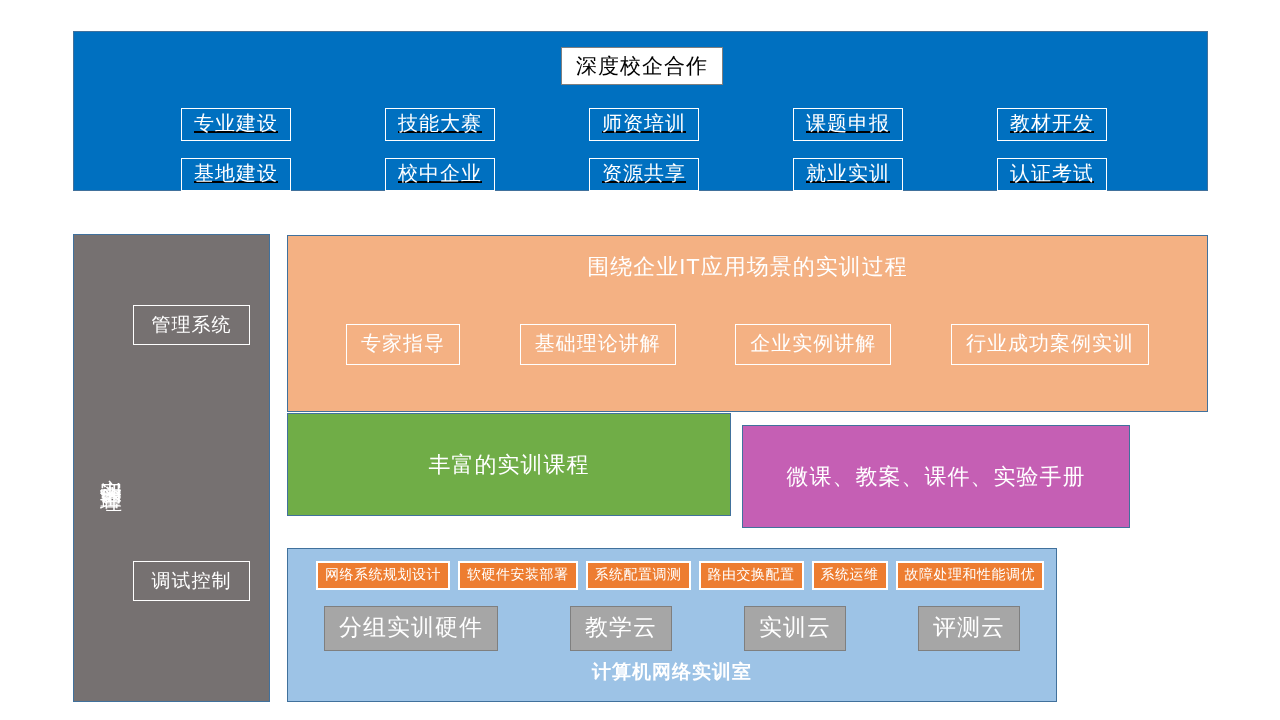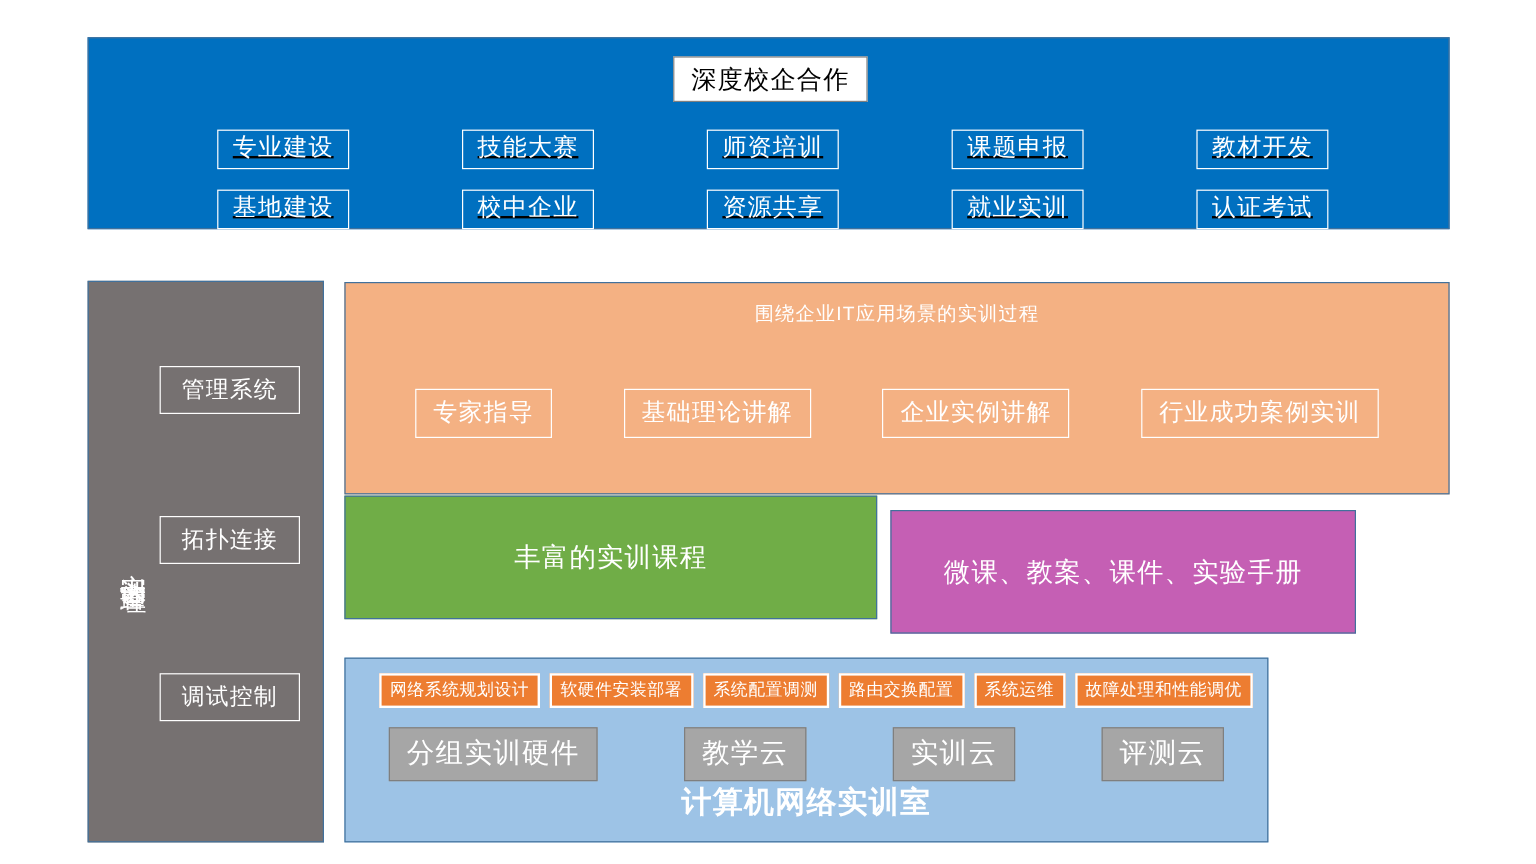--- a/index.html
+++ b/index.html
@@ -118,21 +118,21 @@
     height: 177px;
     background: #f4b183;
   }
   #process-heading {
     position: absolute;
     left: 0;
     right: 0;
     top: 16px;
     text-align: center;
     color: #ffffff;
-    font-size: 16px;
+    font-size: 22px;
     letter-spacing: 1px;
   }
   #process-tag-row {
     position: absolute;
     left: 28px;
     right: 28px;
     top: 88px;
     display: flex;
     align-items: center;
     justify-content: space-between;
@@ -222,21 +222,21 @@
     white-space: nowrap;
     letter-spacing: 1px;
   }
   #lab-footer-title {
     position: absolute;
     left: 0;
     right: 0;
     bottom: 16px;
     text-align: center;
     color: #ffffff;
-    font-size: 25px;
+    font-size: 19px;
     font-weight: bold;
     letter-spacing: 1px;
   }
 </style>
 </head>
 <body>
 
 <div class="panel" id="header-panel">
   <div id="header-title-box">深度校企合作</div>
   <div id="header-tag-grid">
@@ -249,21 +249,20 @@
     <div class="hdr-tag">校中企业</div>
     <div class="hdr-tag">资源共享</div>
     <div class="hdr-tag">就业实训</div>
     <div class="hdr-tag">认证考试</div>
   </div>
 </div>
 
 <div class="panel" id="sidebar-panel">
   <div id="sidebar-vertical-label">实训室管理</div>
   <div class="side-box" id="side-box-0">管理系统</div>
-  <div class="side-box" id="side-box-1">拓扑连接</div>
   <div class="side-box" id="side-box-2">调试控制</div>
 </div>
 
 <div class="panel" id="process-panel">
   <div id="process-heading">围绕企业IT应用场景的实训过程</div>
   <div id="process-tag-row">
     <div class="proc-tag">专家指导</div>
     <div class="proc-tag">基础理论讲解</div>
     <div class="proc-tag">企业实例讲解</div>
     <div class="proc-tag">行业成功案例实训</div>

